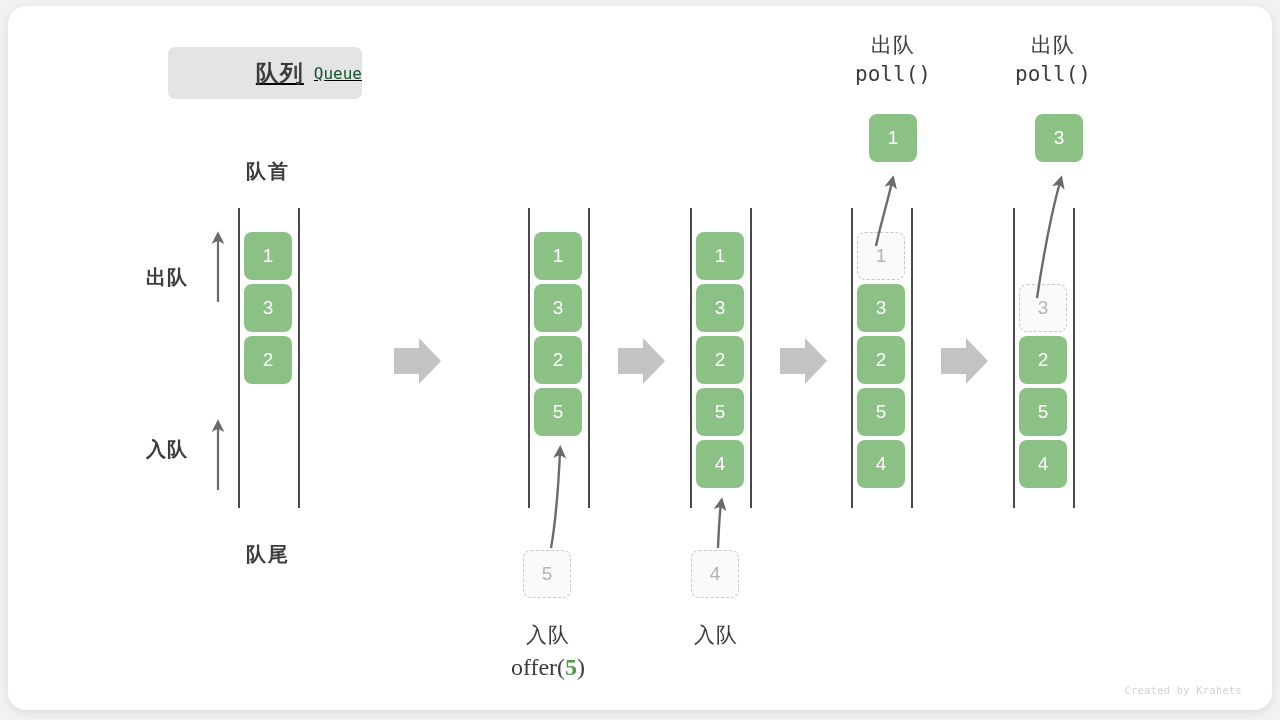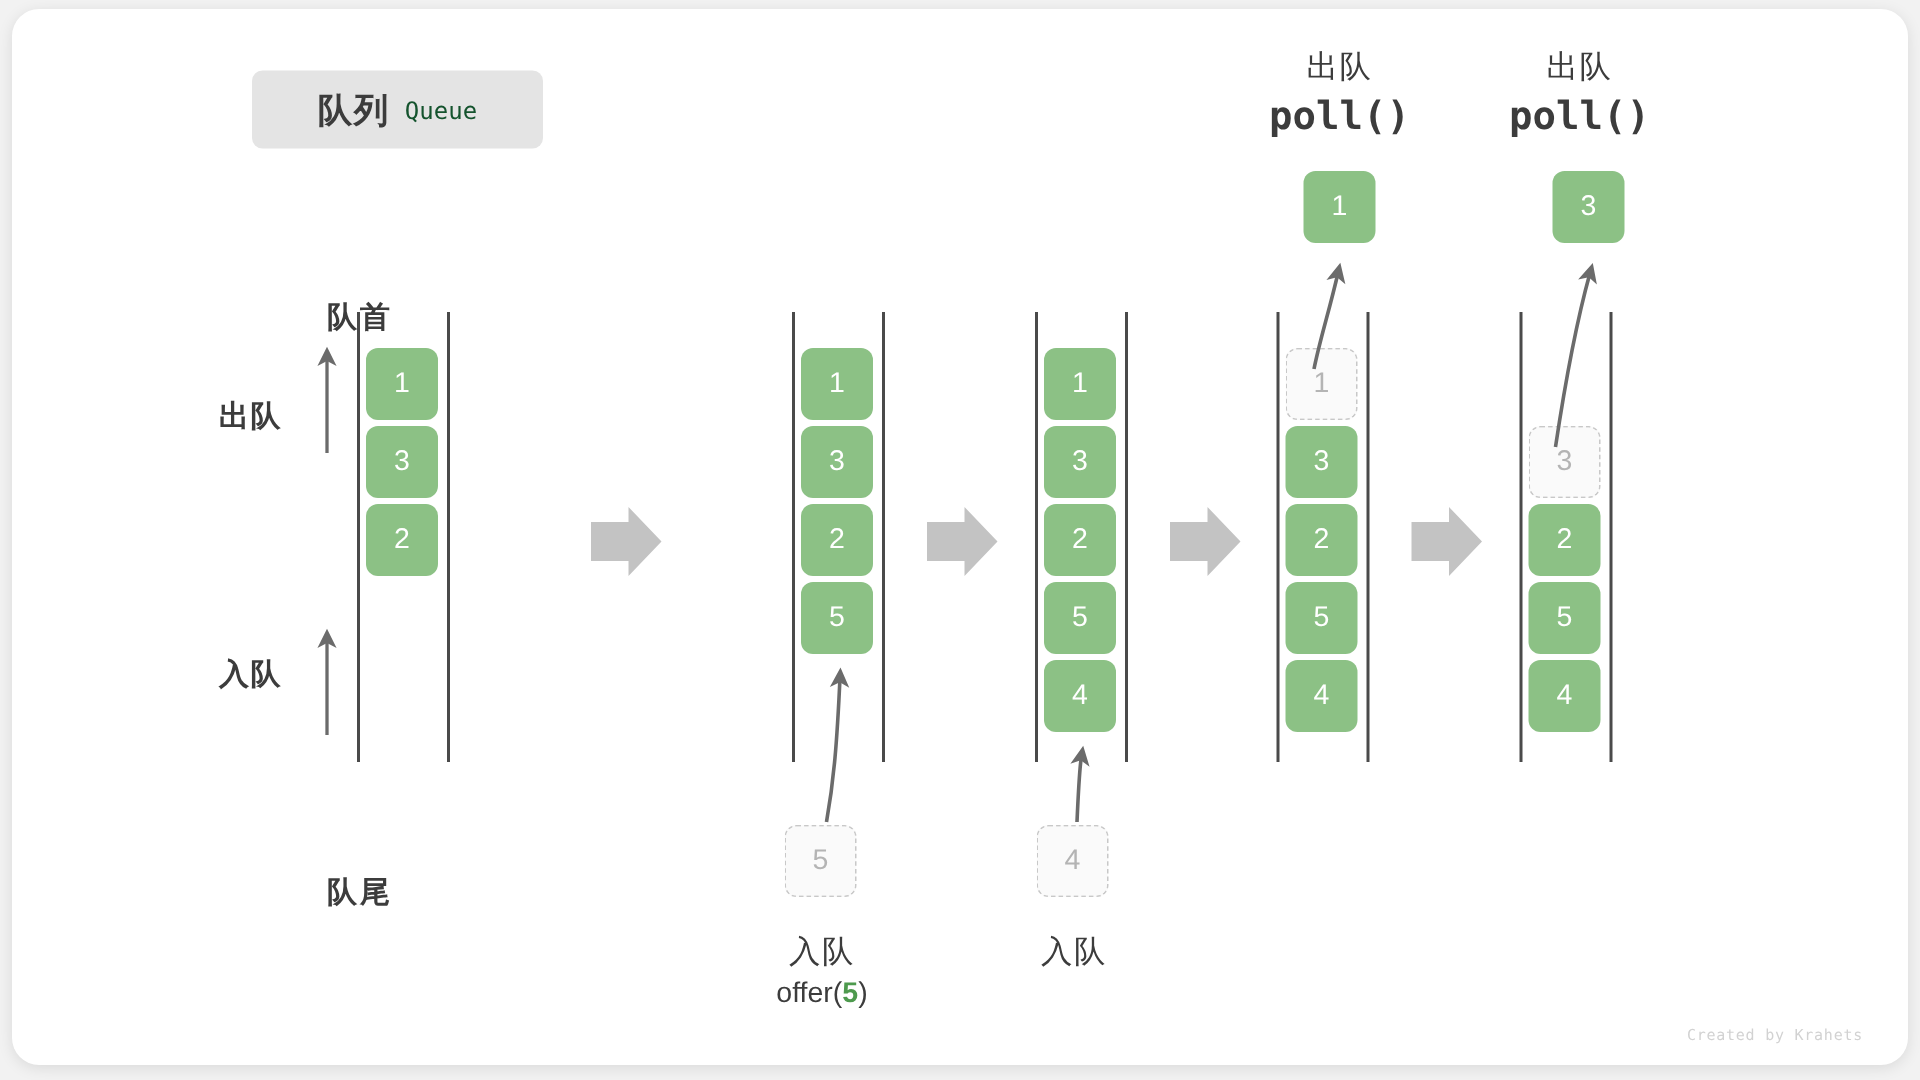--- a/index.html
+++ b/index.html
@@ -31,22 +31,23 @@
   
   #title-badge {
     left: 168px;
     top: 47px;
     width: 194px;
     height: 52px;
     background: #e4e4e4;
     border-radius: 7px;
     display: flex;
     align-items: center;
-    justify-content: center;
+    justify-content: flex-end;
     gap: 10px;
+    text-decoration: underline;
   }
   #title-badge .cn {
     font-size: 23px;
     font-weight: bold;
     color: #3c3c3c;
     letter-spacing: 1px;
   }
   #title-badge .en {
     font-size: 16px;
     color: #14532d;
@@ -60,22 +61,21 @@
     color: #3c3c3c;
     letter-spacing: 1px;
     white-space: nowrap;
   }
   .head-tail-label {
     font-size: 20px;
     font-weight: bold;
     color: #3c3c3c;
     letter-spacing: 2px;
     white-space: nowrap;
-    text-align: left;
-    margin-top: 40px;
+    text-align: center;
   }
 
   
   .rail {
     width: 1.6px;
     background: #4a4a4a;
   }
 
   
   .cell {
@@ -101,37 +101,36 @@
     text-align: center;
     white-space: nowrap;
     line-height: 1.42;
   }
   .op-caption .l1 {
     font-size: 21px;
     color: #3c3c3c;
     letter-spacing: 1px;
   }
   .op-caption .l2 {
-    font-size: 19px;
-    color: #3c3c3c;
-    font-family: Liberation Sans, sans-serif;
+    font-size: 24px;
+    color: #3c3c3c;
+    font-family: Liberation Serif, serif;
   }
   .op-caption .l2 .arg { color: #4e9a4e; font-weight: bold; }
 
   
   .poll-caption {
     text-align: center;
     white-space: nowrap;
     line-height: 1.42;
   }
   .poll-caption .l1 { font-size: 21px; color: #3c3c3c; letter-spacing: 1px; }
   .poll-caption .l2 {
-    font-size: 26px; color: #3c3c3c;
+    font-size: 21px; color: #3c3c3c;
     font-family: "DejaVu Sans Mono", "Liberation Mono", monospace;
-    font-weight: bold;
   }
 
   
   #overlay {
     left: 0; top: 0;
     width: 1280px; height: 720px;
     pointer-events: none;
   }
 
   

